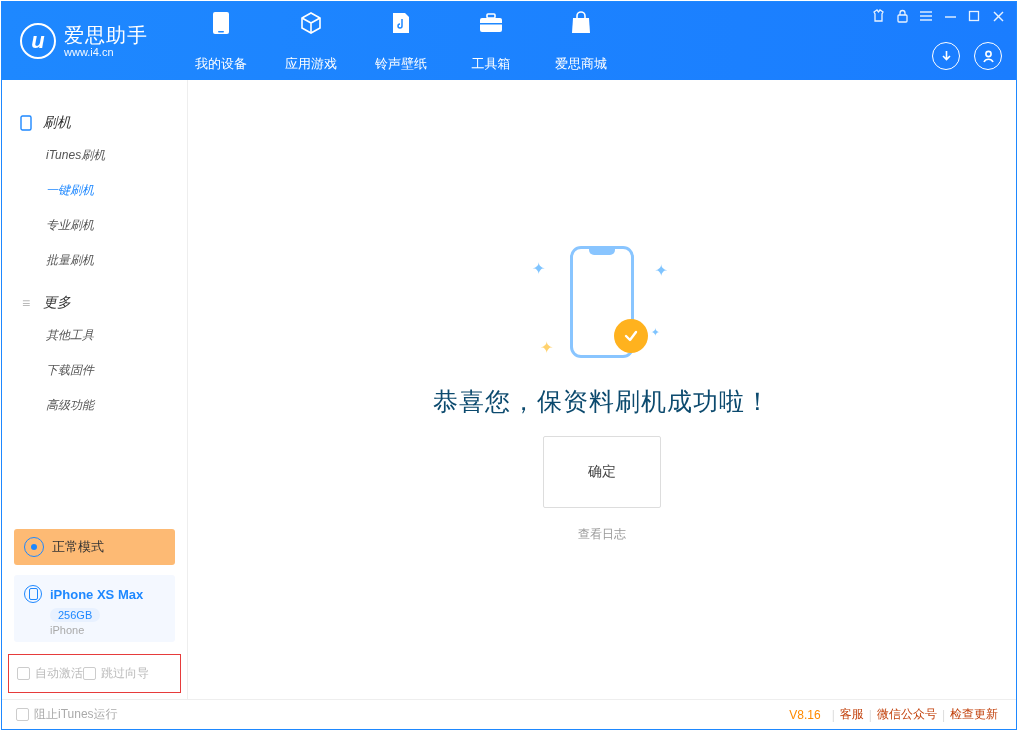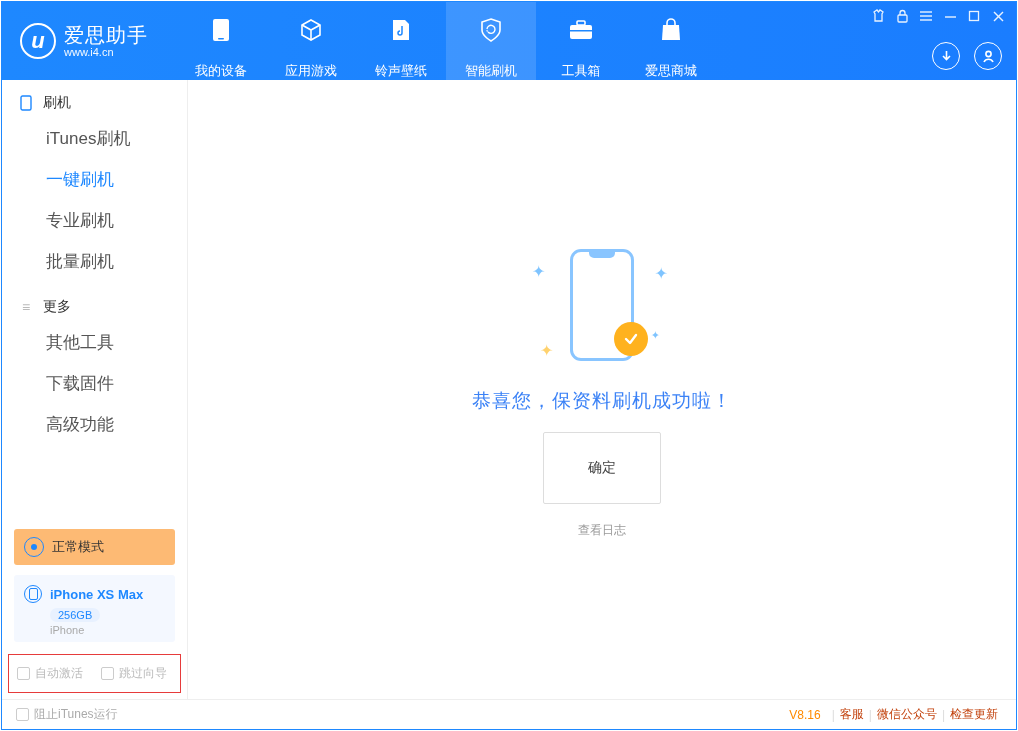--- a/index.html
+++ b/index.html
@@ -10,71 +10,71 @@
 
 .header { height: 78px; background: linear-gradient(90deg, #1e88ff 0%, #1a7dff 100%); display: flex; align-items: center; padding: 0 0 0 18px; position: relative; }
 .logo-area { display: flex; align-items: center; margin-right: 28px; }
 .logo-circle { width: 36px; height: 36px; border: 2.5px solid #fff; border-radius: 50%; display: flex; align-items: center; justify-content: center; margin-right: 8px; }
 .logo-circle span { font-family: Arial; font-size: 22px; font-weight: 900; font-style: italic; color: #fff; }
 .logo-text { display: flex; flex-direction: column; color: #fff; }
 .logo-title { font-size: 20px; font-weight: 400; letter-spacing: 1px; line-height: 1.1; }
 .logo-sub { font-size: 11px; opacity: .95; line-height: 1.1; }
 
 .nav-tabs { display: flex; height: 100%; }
-.nav-tab { width: 90px; display: flex; flex-direction: column; align-items: center; justify-content: flex-end; color: #fff; font-size: 13px; cursor: pointer; gap: 19px; }
+.nav-tab { width: 90px; display: flex; flex-direction: column; align-items: center; justify-content: center; color: #fff; font-size: 13px; cursor: pointer; gap: 19px; }
 .nav-tab.active { background: rgba(255,255,255,0.15); }
 .nav-tab .ico { width: 26px; height: 26px; display: flex; align-items: center; justify-content: center; }
 .nav-tab svg { fill: #fff; }
 
 .header-right { position: absolute; right: 10px; top: 6px; display: flex; align-items: center; gap: 8px; color: #fff; }
 .hr-ico { width: 16px; height: 16px; display: flex; align-items: center; justify-content: center; cursor: pointer; opacity: .9; }
 .hr-ico svg { stroke: #fff; fill: none; }
 
 .header-circles { position: absolute; right: 14px; bottom: 10px; display: flex; gap: 14px; }
 .hc { width: 28px; height: 28px; border: 1.6px solid #fff; border-radius: 50%; display: flex; align-items: center; justify-content: center; cursor: pointer; }
 .hc svg { stroke: #fff; fill: none; }
 
 
 .body { flex: 1; display: flex; overflow: hidden; }
 .sidebar { width: 186px; border-right: 1px solid #eee; display: flex; flex-direction: column; }
-.sb-scroll { flex: 1; padding-top: 8px; }
+.sb-scroll { flex: 1; padding-top: 28px; font-style: italic; }
 .sb-section-h { display: flex; align-items: center; gap: 9px; padding: 6px 16px; color: #333; font-size: 14px; }
 .sb-section-h .sico { color: #999; width: 16px; display: flex; justify-content: center; }
 .sb-section-h.flash .sico svg { stroke: #1e88ff; fill: none; }
-.sb-item { padding: 9px 12px 9px 44px; font-size: 17px; color: #555; cursor: pointer; }
+.sb-item { padding: 9px 12px 9px 44px; font-size: 12px; color: #555; cursor: pointer; }
 .sb-item.active { color: #1e88ff; }
 .sb-spacer { height: 10px; }
 
 .devbox { margin: 0 12px 12px; }
 .mode-box { background: #fdba74; border-radius: 3px; padding: 8px 10px; display: flex; align-items: center; gap: 8px; color: #333; font-size: 13px; margin-bottom: 10px; }
 .mode-ico { width: 20px; height: 20px; border: 1.6px solid #1e88ff; border-radius: 50%; display: flex; align-items: center; justify-content: center; position: relative; }
 .mode-ico::before { content: ""; width: 6px; height: 6px; background: #1e88ff; border-radius: 50%; }
 .dev-box { background: #f4f8ff; border-radius: 3px; padding: 10px 10px 6px; }
 .dev-row { display: flex; align-items: center; gap: 8px; }
 .dev-ico { width: 18px; height: 18px; border: 1.6px solid #1e88ff; border-radius: 50%; display: flex; align-items: center; justify-content: center; }
 .dev-ico::after { content: ""; width: 7px; height: 10px; border: 1.4px solid #1e88ff; border-radius: 2px; }
 .dev-name { color: #1e88ff; font-weight: 600; font-size: 13px; }
 .dev-cap { display: inline-block; margin: 5px 0 2px 26px; background: #e8f1ff; color: #1e88ff; font-size: 11px; padding: 1px 8px; border-radius: 10px; }
 .dev-type { margin-left: 26px; color: #aaa; font-size: 11px; }
 
-.opt-row { border: 1.5px solid #e63b3b; margin: 0 6px 6px; padding: 10px 8px; display: flex; align-items: center; gap: 18px; }
+.opt-row { border: 1.5px solid #e63b3b; margin: 0 6px 6px; padding: 10px 8px; display: flex; align-items: center; gap: 0; }
 .chk { display: flex; align-items: center; gap: 5px; color: #bbb; font-size: 12px; cursor: pointer; }
 .chkbox { width: 13px; height: 13px; border: 1px solid #ccc; border-radius: 2px; }
 
 
 .main { flex: 1; display: flex; flex-direction: column; align-items: center; justify-content: center; gap: 18px; }
 .phone-ill { position: relative; width: 160px; height: 130px; display: flex; align-items: center; justify-content: center; }
 .phone-frame { width: 64px; height: 112px; border: 3.5px solid #89c5ff; border-radius: 11px; position: relative; background: #fff; }
 .phone-notch { position: absolute; top: 0; left: 50%; transform: translateX(-50%); width: 26px; height: 6px; background: #89c5ff; border-radius: 0 0 5px 5px; }
 .check-badge { position: absolute; right: 34px; bottom: 14px; width: 34px; height: 34px; background: #ffb21e; border-radius: 50%; display: flex; align-items: center; justify-content: center; }
 .check-badge svg { stroke: #fff; }
 .sparkle { position: absolute; color: #7fc4ff; font-size: 16px; }
 .sp1 { left: 10px; top: 22px; } .sp2 { right: 14px; top: 24px; } .sp3 { left: 18px; bottom: 10px; color: #ffd26e; } .sp4 { right: 22px; bottom: 28px; font-size: 11px; }
 
-.success-msg { font-size: 19px; color: #3b82f6; letter-spacing: 1px; }
+.success-msg { font-size: 25px; color: #0c4a6e; letter-spacing: 1px; }
 .ok-btn { padding: 26px 44px; border: 1px solid #ddd; background: #fff; font-size: 14px; color: #444; cursor: pointer; border-radius: 2px; }
 .log-link { color: #999; font-size: 12px; cursor: pointer; }
 
 
 .footer { height: 30px; border-top: 1px solid #eee; display: flex; align-items: center; padding: 0 14px; font-size: 12px; color: #aaa; }
 .footer .chk { color: #aaa; }
 .footer-right { margin-left: auto; display: flex; align-items: center; gap: 1px; }
 .ver { color: #ff8a00; margin-right: 10px; }
 .flink { color: #c2410c; cursor: pointer; padding: 0 4px; }
 .fsep { color: #ddd; }
@@ -113,30 +113,20 @@
         <span>应用游戏</span>
       </div>
       <div class="nav-tab">
         <span class="ico">
             <svg width="20" height="24" viewBox="0 0 20 24">
               <path d="M2 2 L14 2 L18 6 L18 22 L2 22 Z" fill="#fff"></path>
               <path d="M11 8 L11 15 A2 2 0 1 1 9 13" fill="none" stroke="#1e88ff" stroke-width="1.5"></path>
             </svg>
           </span>
         <span>铃声壁纸</span>
-      </div>
-      <div class="nav-tab active">
-        <span class="ico">
-            <svg width="24" height="26" viewBox="0 0 24 26">
-              <path d="M12 2 L21 5 L21 13 C21 19 12 24 12 24 C12 24 3 19 3 13 L3 5 Z" fill="none" stroke="#fff" stroke-width="1.6"></path>
-              <path d="M8 12 A4 4 0 1 1 9 15" fill="none" stroke="#fff" stroke-width="1.4"></path>
-              <path d="M7 14 L9 15 L8.4 12.6" fill="#fff"></path>
-            </svg>
-          </span>
-        <span>智能刷机</span>
       </div>
       <div class="nav-tab">
         <span class="ico">
             <svg width="26" height="22" viewBox="0 0 26 22">
               <rect x="2" y="6" width="22" height="14" rx="2" fill="#fff"></rect>
               <rect x="9" y="2" width="8" height="4" rx="1" fill="none" stroke="#fff" stroke-width="1.6"></rect>
               <rect x="2" y="11" width="22" height="1.5" fill="#1e88ff"></rect>
             </svg>
           </span>
         <span>工具箱</span>

